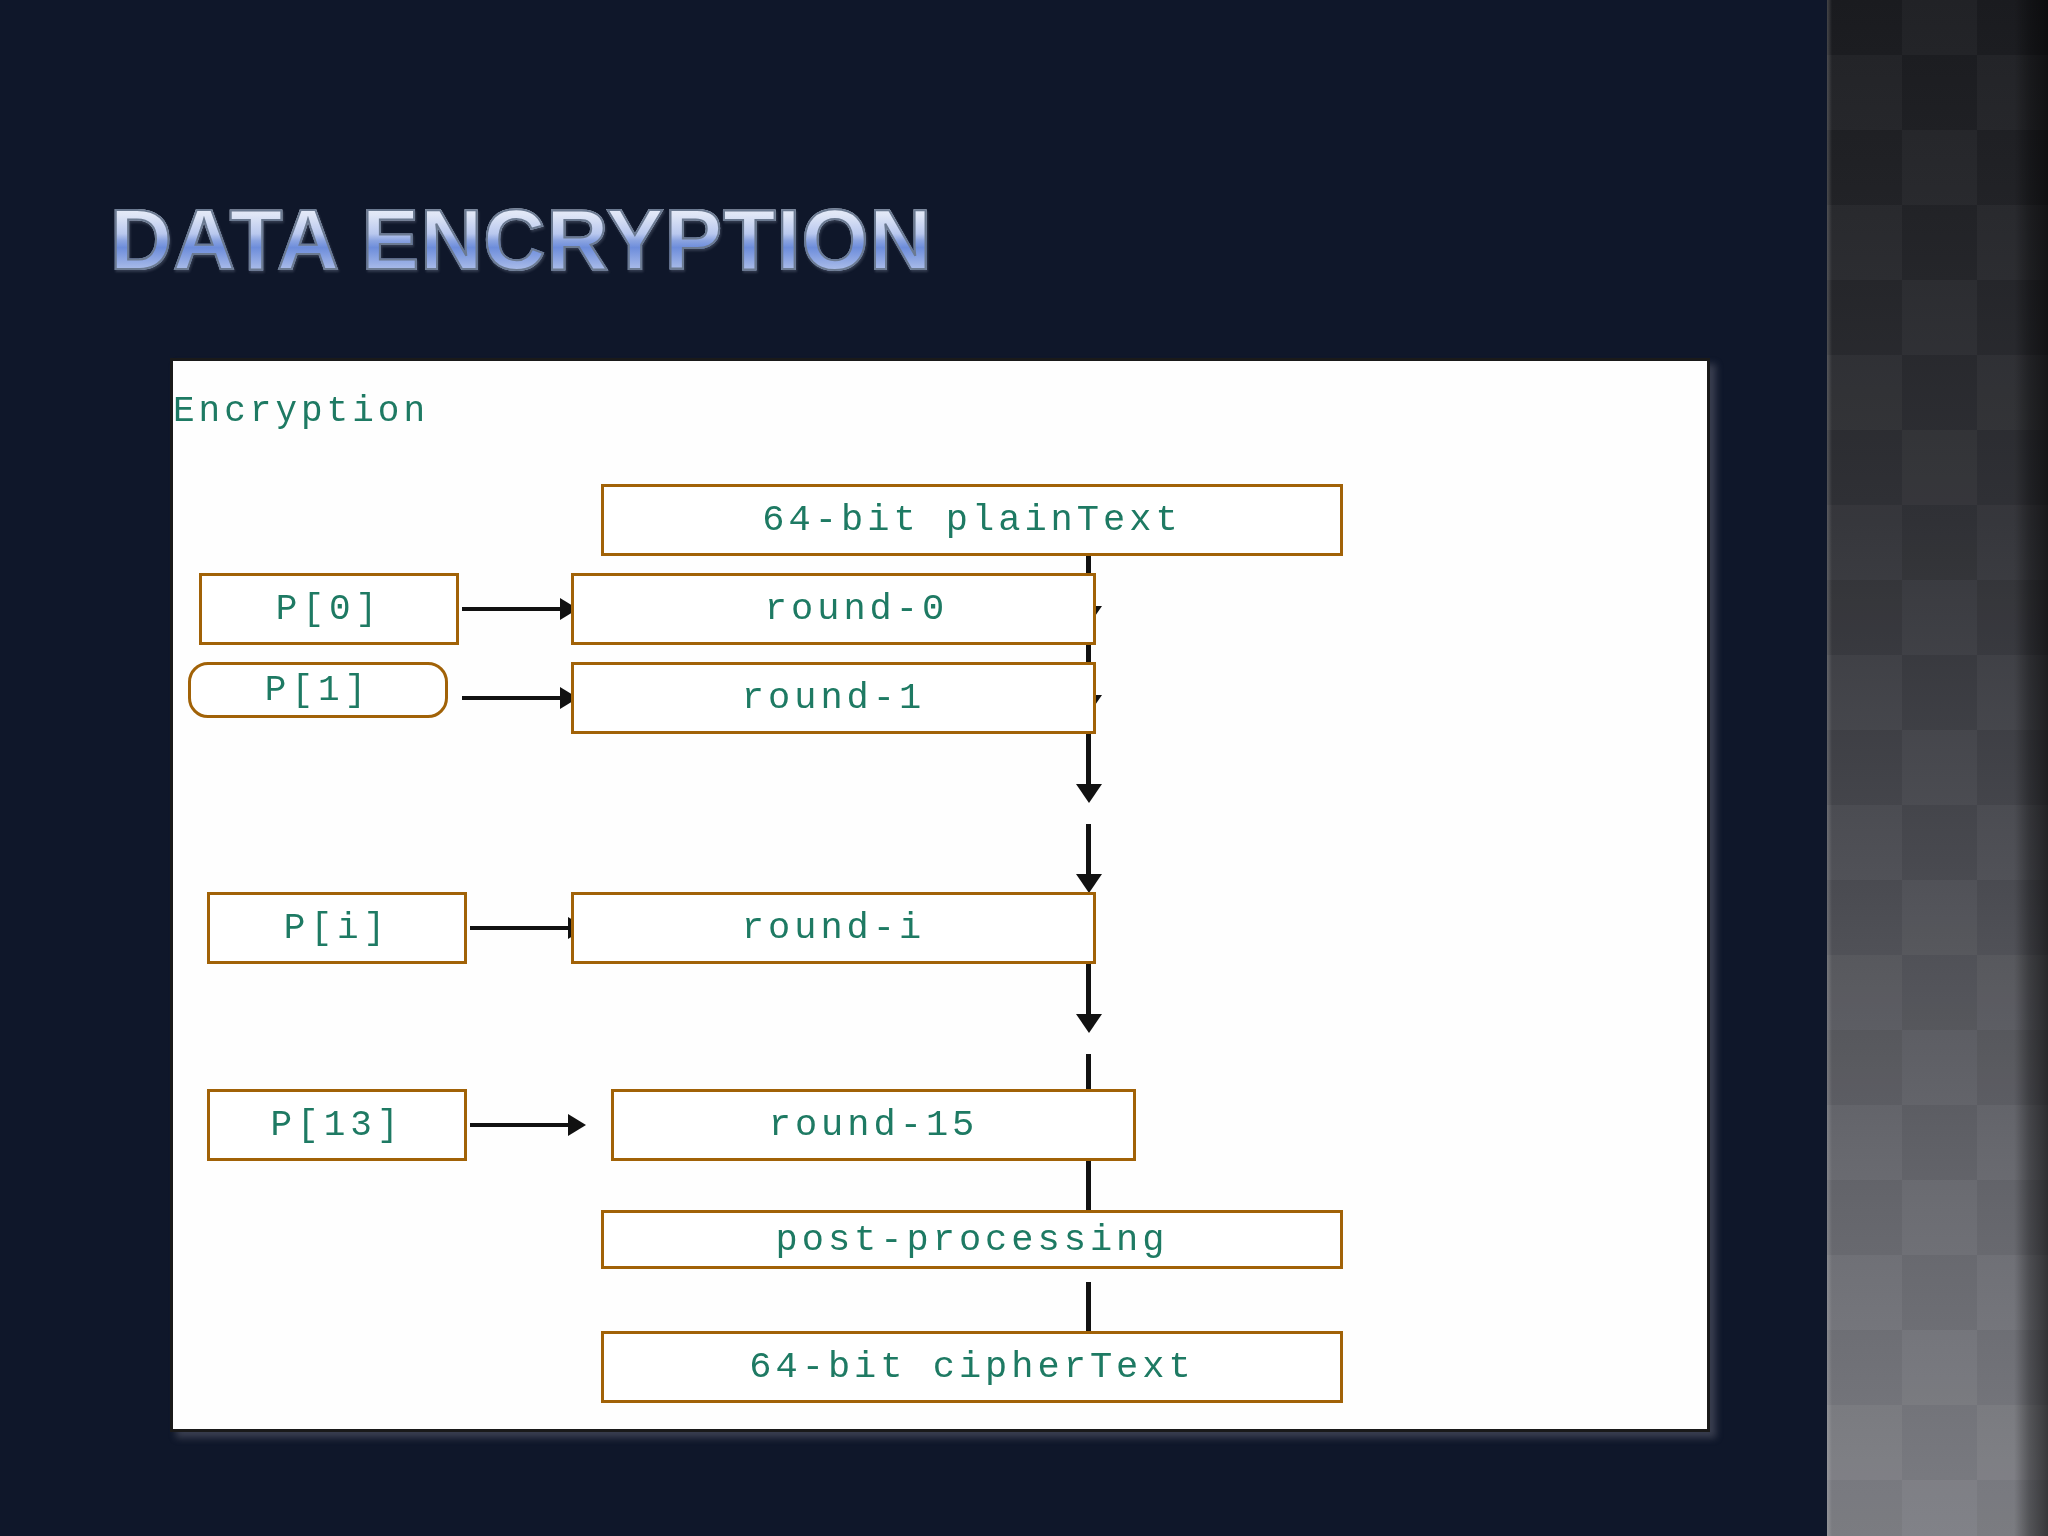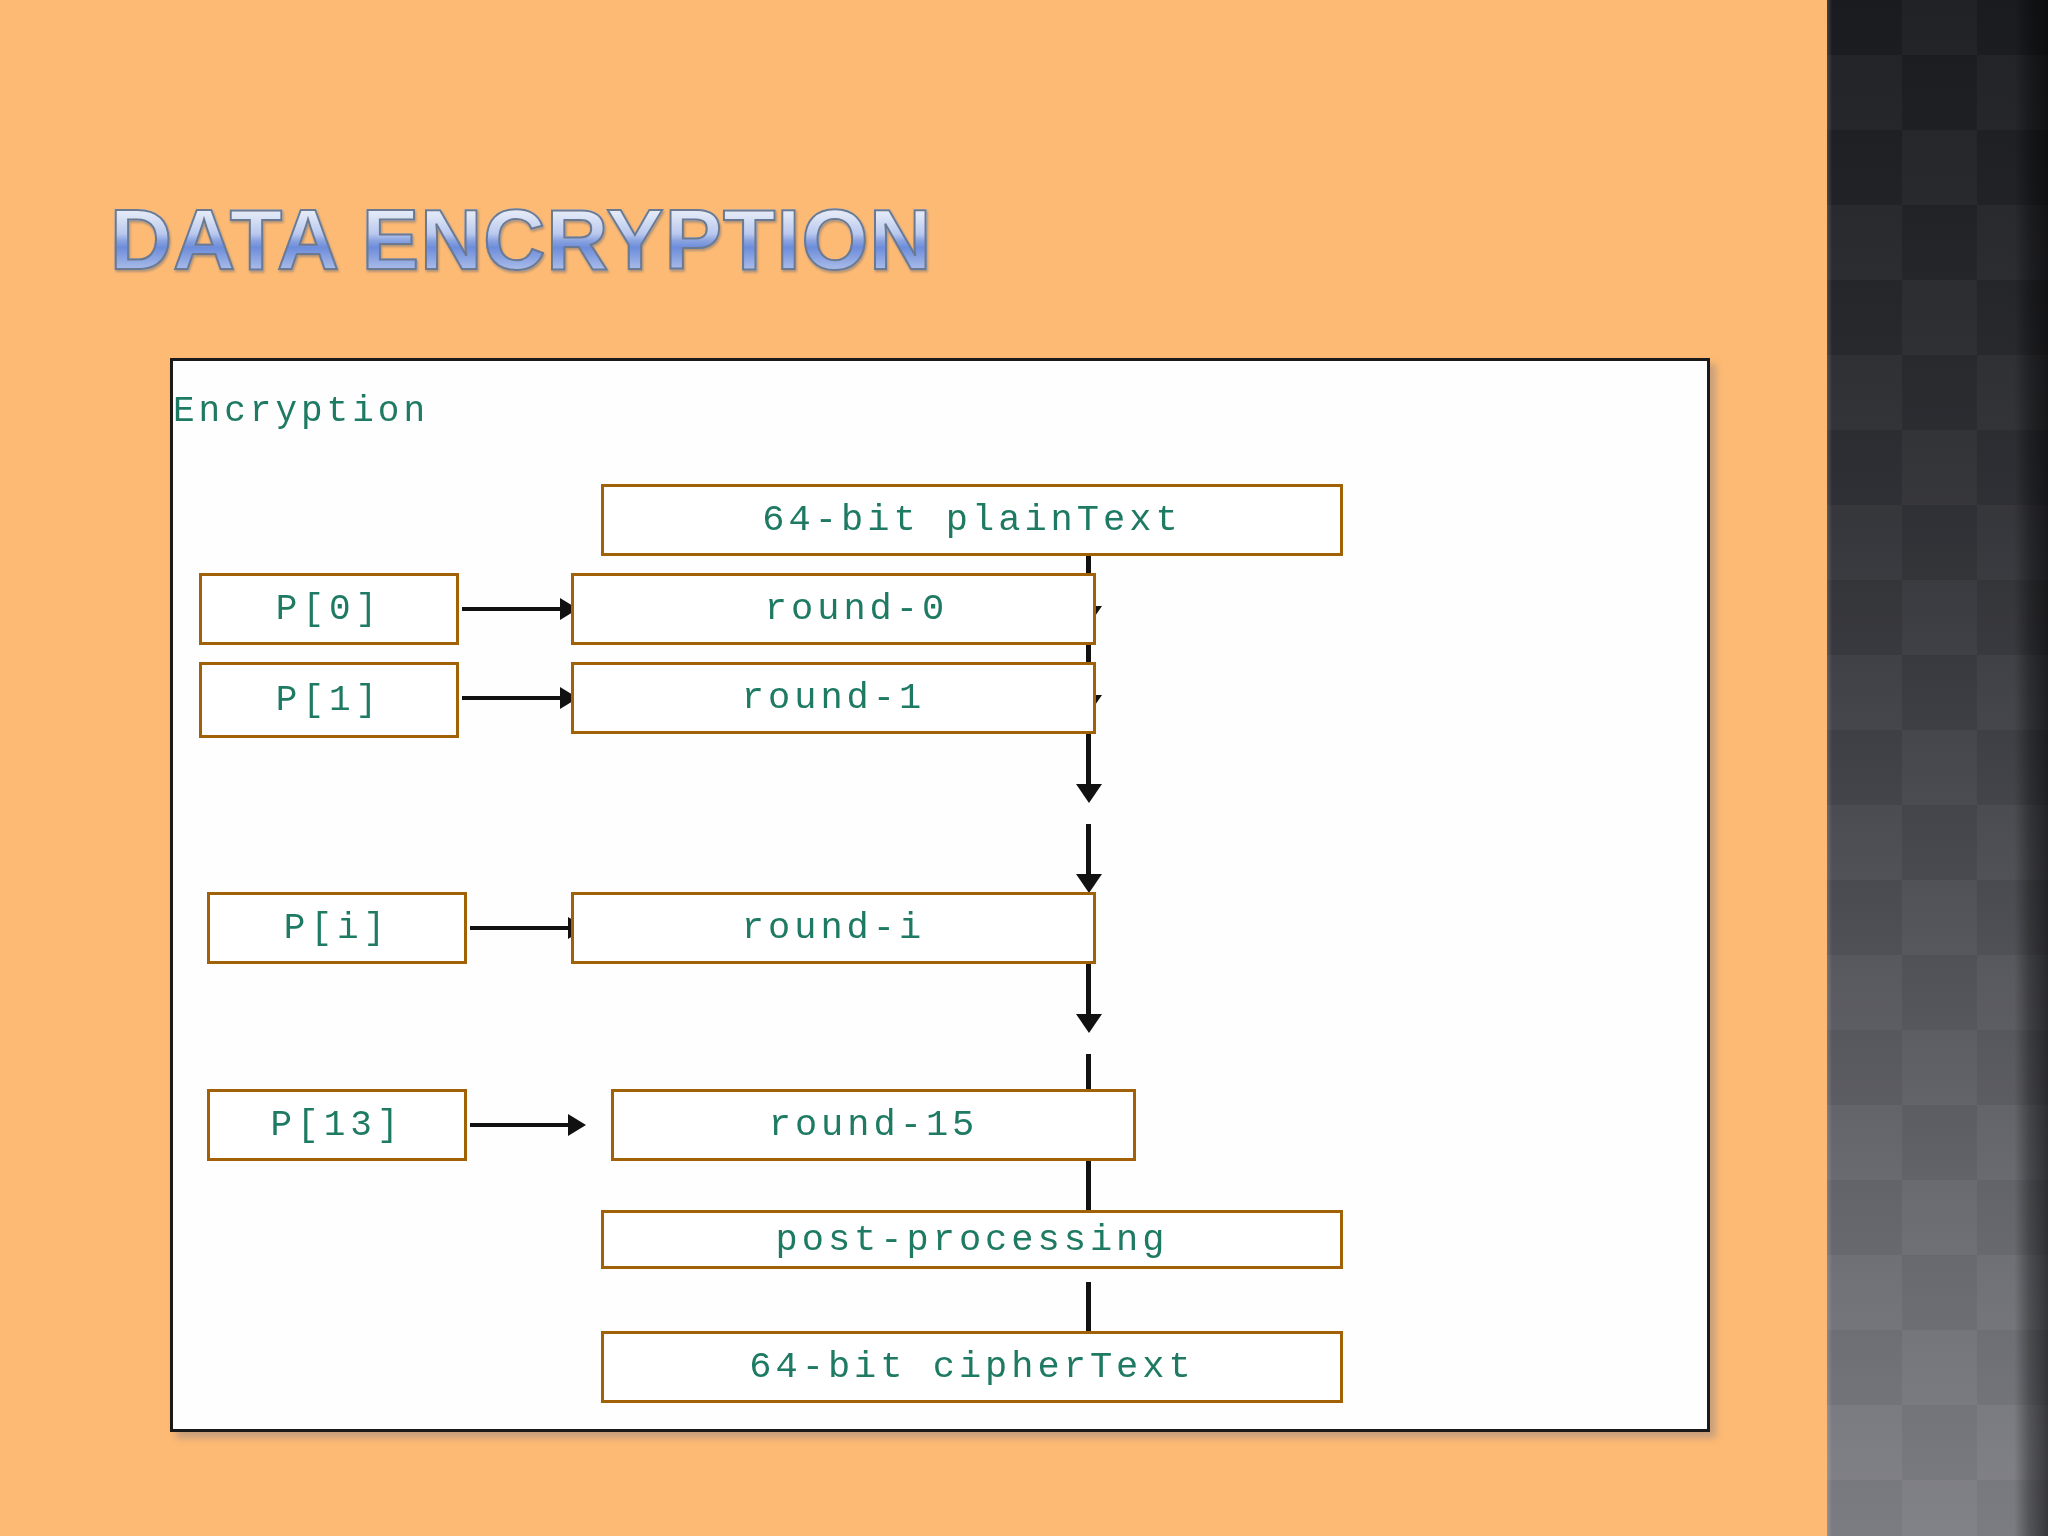--- a/index.html
+++ b/index.html
@@ -13,21 +13,21 @@
     height: 1536px;
     overflow: hidden;
     font-family: "Liberation Sans", sans-serif;
     position: relative;
   }
 
   
   #slide {
     position: absolute;
     inset: 0;
-    background: #fdba74;
+    background: #0f172a;
   }
 
   
   #sidebar {
     position: absolute;
     top: 0;
     left: 1827px;
     width: 221px;
     height: 1536px;
     background:
@@ -209,21 +209,21 @@
       <div class="node" style="left:428px; top:123px; width:742px; height:72px;">64-bit plainText</div>
 
       <div class="v-arrow" style="left:913px; top:195px; height:52px;"></div>
 
       <div class="node key" style="left:26px; top:212px; width:260px; height:72px;">P[0]</div>
       <div class="h-arrow" style="left:289px; top:246px; width:100px;"></div>
       <div class="node" style="left:398px; top:212px; width:525px; height:72px;padding-left:46px;">round-0</div>
 
       <div class="v-arrow" style="left:913px; top:284px; height:52px;"></div>
 
-      <div class="node key" style="left:26px; top:301px; width:260px; height:76px;">P[1]</div>
+      <div class="node key" style="left:15px; top:301px; width:260px; height:56px;border-radius:20px;">P[1]</div>
       <div class="h-arrow" style="left:289px; top:335px; width:100px;"></div>
       <div class="node" style="left:398px; top:301px; width:525px; height:72px;">round-1</div>
 
       <div class="v-arrow" style="left:913px; top:373px; height:52px;"></div>
       <div class="v-arrow" style="left:913px; top:463px; height:52px;"></div>
 
       <div class="node key" style="left:34px; top:531px; width:260px; height:72px;">P[i]</div>
       <div class="h-arrow" style="left:297px; top:565px; width:100px;"></div>
       <div class="node" style="left:398px; top:531px; width:525px; height:72px;">round-i</div>
 

